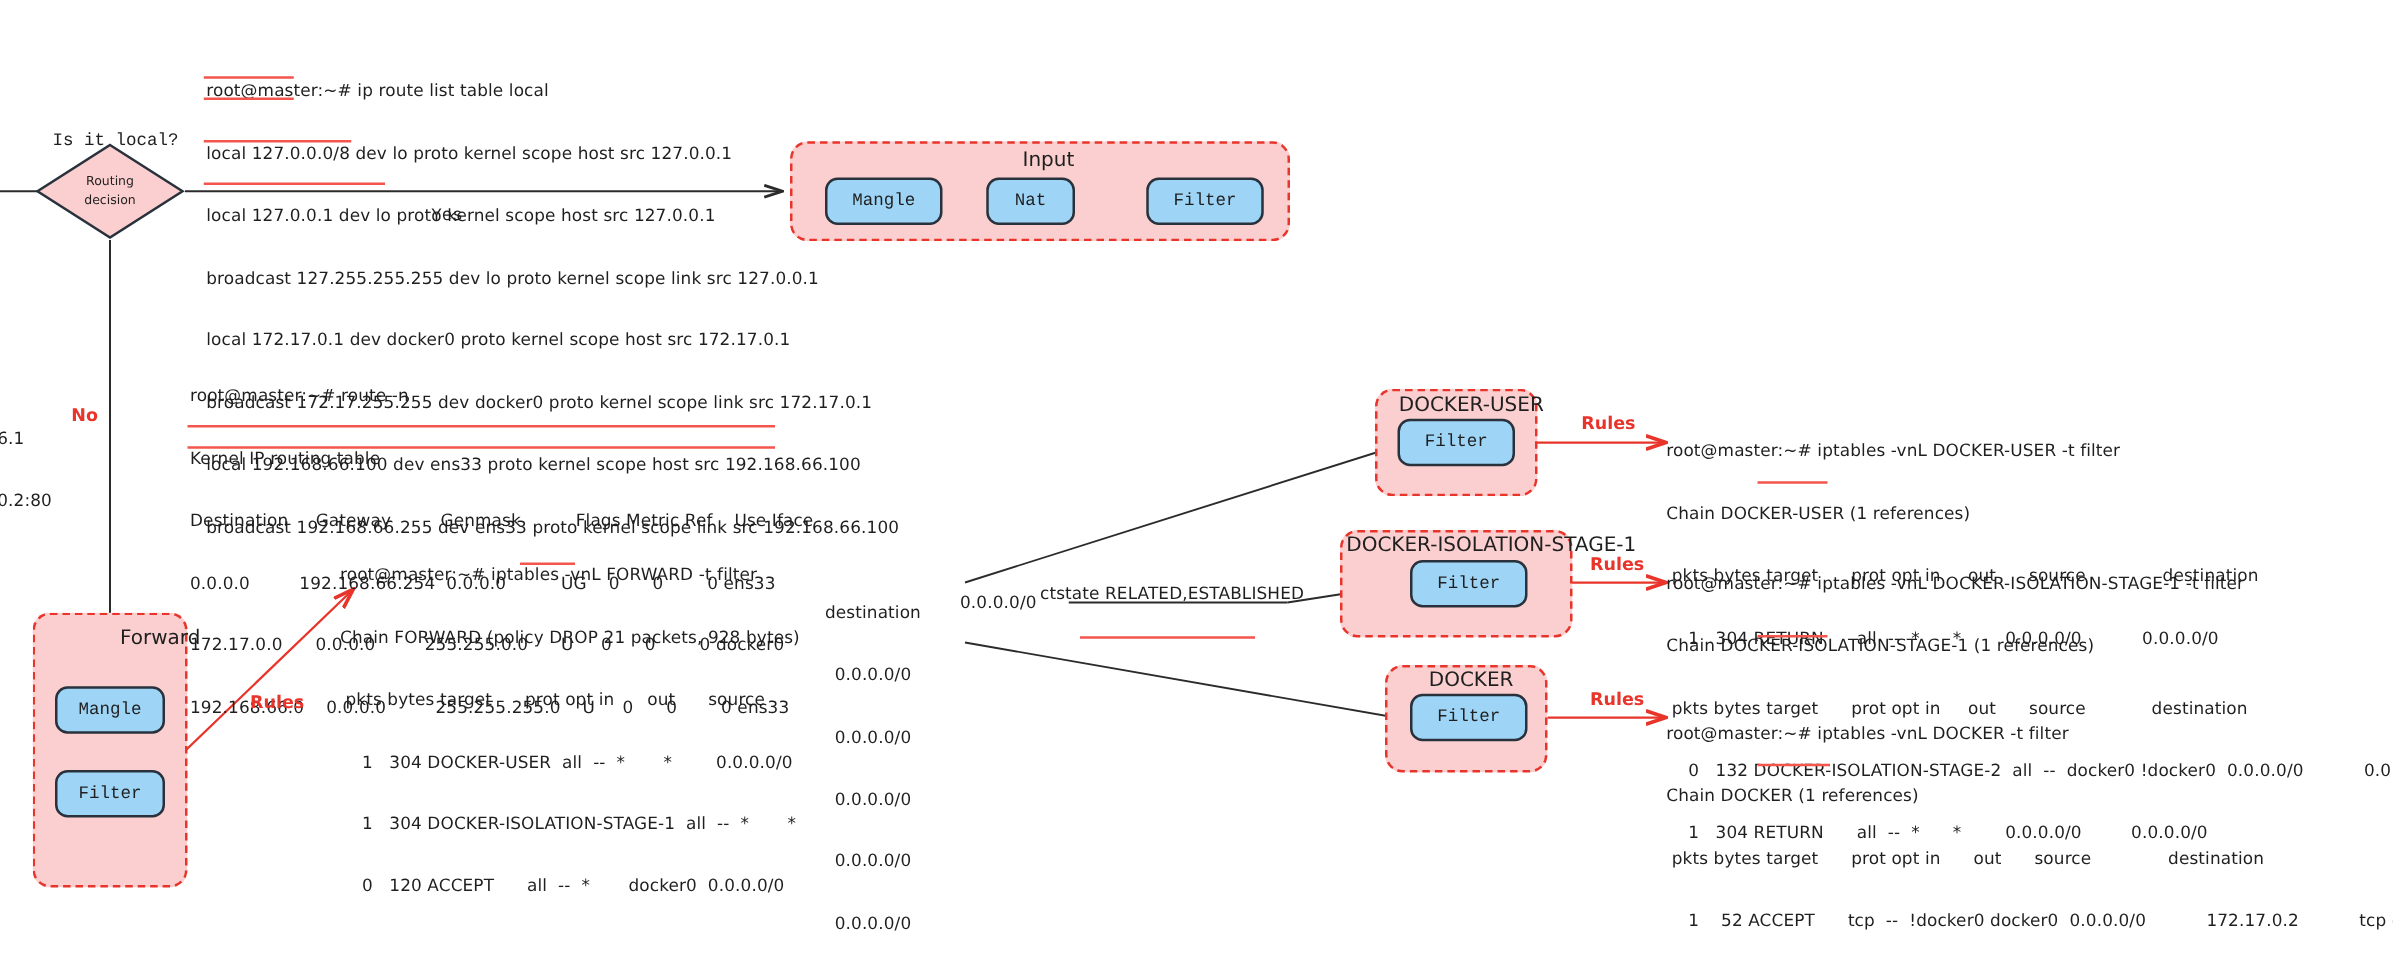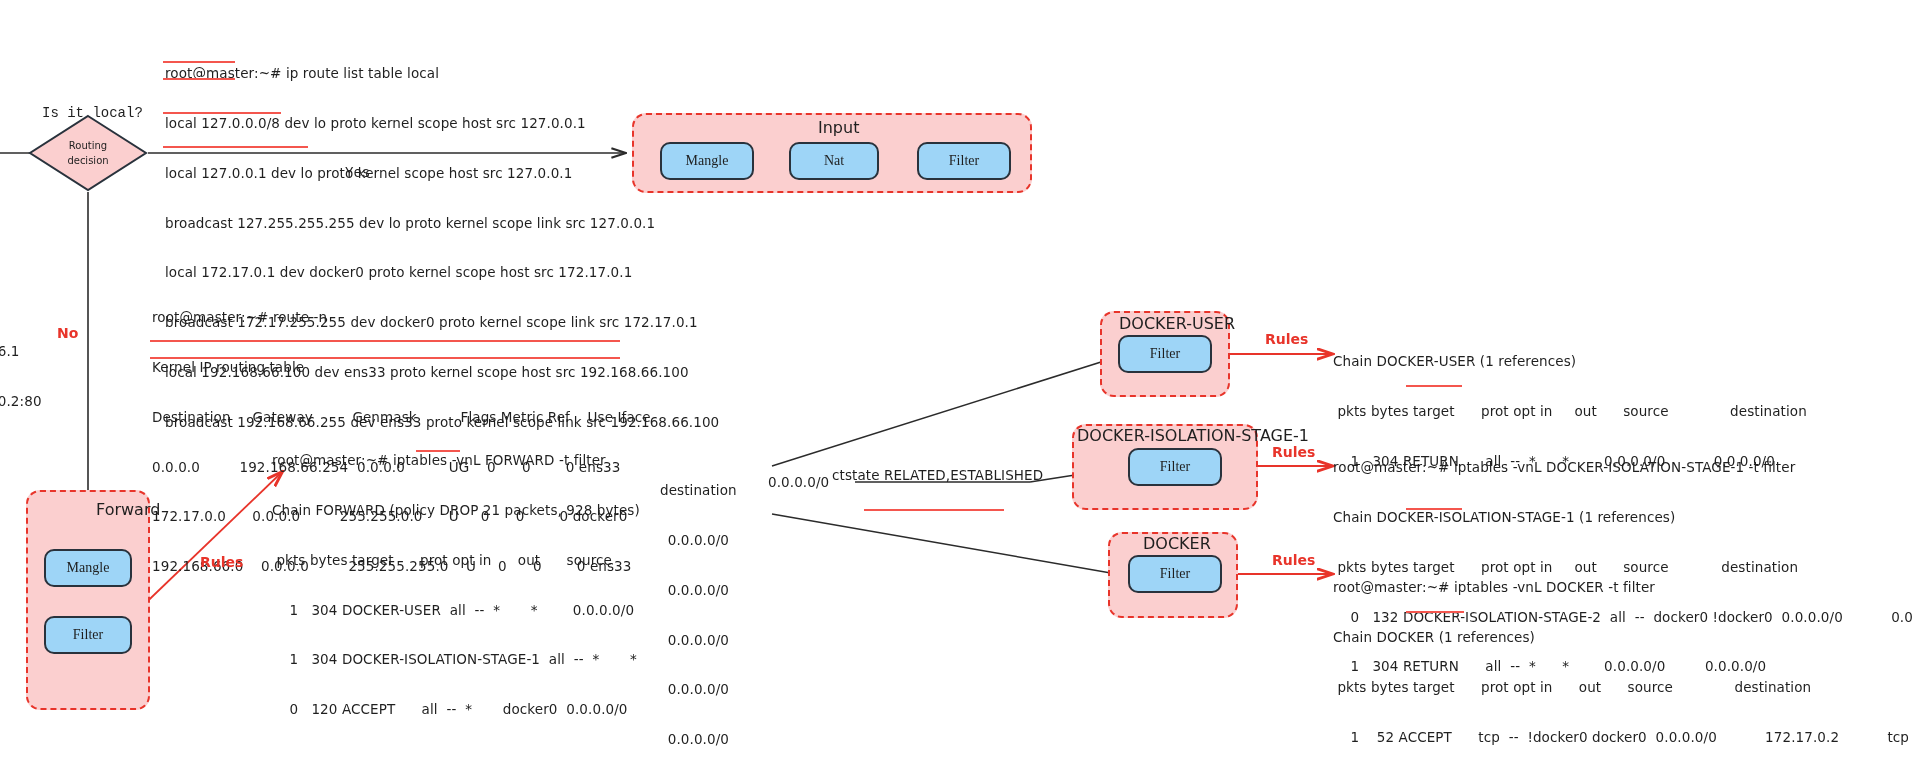--- a/index.html
+++ b/index.html
@@ -47,21 +47,21 @@
   }
   .node{
     position:absolute;
     background:#9ed5f7;
     border:2px solid #29323c;
     border-radius:10px;
     box-sizing:border-box;
     display:flex;align-items:center;justify-content:center;
     font-size:14px;
     color:#1f1f1f;
-    font-family:Liberation Serif, serif;
+    font-family:Liberation Mono, monospace;
     white-space:nowrap;
   }
   .diamond-wrap{position:absolute;}
   .diamond-wrap svg{display:block;overflow:visible;}
   .diamond-text{
     position:absolute;inset:0;
     display:flex;flex-direction:column;
     align-items:center;justify-content:center;
     font-size:10px;line-height:15px;color:#1f1f1f;
     font-family:"DejaVu Sans", sans-serif;
@@ -144,21 +144,21 @@
 <div class="redline" style="left:163px;top:61px;width:72px;"></div>
 <div class="redline" style="left:163px;top:78px;width:72px;"></div>
 <div class="redline" style="left:163px;top:112px;width:118px;"></div>
 <div class="redline" style="left:163px;top:146px;width:145px;"></div>
 
 <div class="group-box" style="left:632px;top:113px;width:400px;height:80px;"></div>
 <div class="group-title" style="left:818px;top:118px;">Input</div>
 <div class="node" style="left:660px;top:142px;width:94px;height:38px;">
     <span>Mangle</span>
   </div>
-<div class="node" style="left:789px;top:142px;width:90px;height:38px;">
+<div class="node" style="left:789px;top:142px;width:71px;height:38px;">
     <span>Nat</span>
   </div>
 <div class="node" style="left:917px;top:142px;width:94px;height:38px;">
     <span>Filter</span>
   </div>
 
 <div class="abs mono-hand" style="left:152px;top:276px;">
   <div>root@master:~# route -n</div>
   <div>Kernel IP routing table</div>
   <div>Destination     Gateway         Genmask          Flags Metric Ref    Use Iface</div>
@@ -206,20 +206,21 @@
 <div class="redline" style="left:864px;top:509px;width:140px;"></div>
 
 <div class="group-box" style="left:1100px;top:311px;width:130px;height:86px;"></div>
 <div class="group-title" style="left:1119px;top:314px;text-align:right;">DOCKER-USER</div>
 <div class="node" style="left:1118px;top:335px;width:94px;height:38px;">
     <span>Filter</span>
   </div>
 <div class="abs lbl-red" style="left:1265px;top:331px;">Rules</div>
 
 <div class="abs mono-hand" style="left:1333px;top:320px;">
+  <div>root@master:~# iptables -vnL DOCKER-USER -t filter</div>
   <div>Chain DOCKER-USER (1 references)</div>
   <div> pkts bytes target      prot opt in     out      source              destination</div>
   <div>    1   304 RETURN      all  --  *      *        0.0.0.0/0           0.0.0.0/0</div>
 </div>
 <div class="redline" style="left:1406px;top:385px;width:56px;"></div>
 
 <div class="group-box" style="left:1072px;top:424px;width:186px;height:86px;"></div>
 <div class="group-title" style="left:1077px;top:426px;">DOCKER-ISOLATION-STAGE-1</div>
 <div class="node" style="left:1128px;top:448px;width:94px;height:38px;">
     <span>Filter</span>

